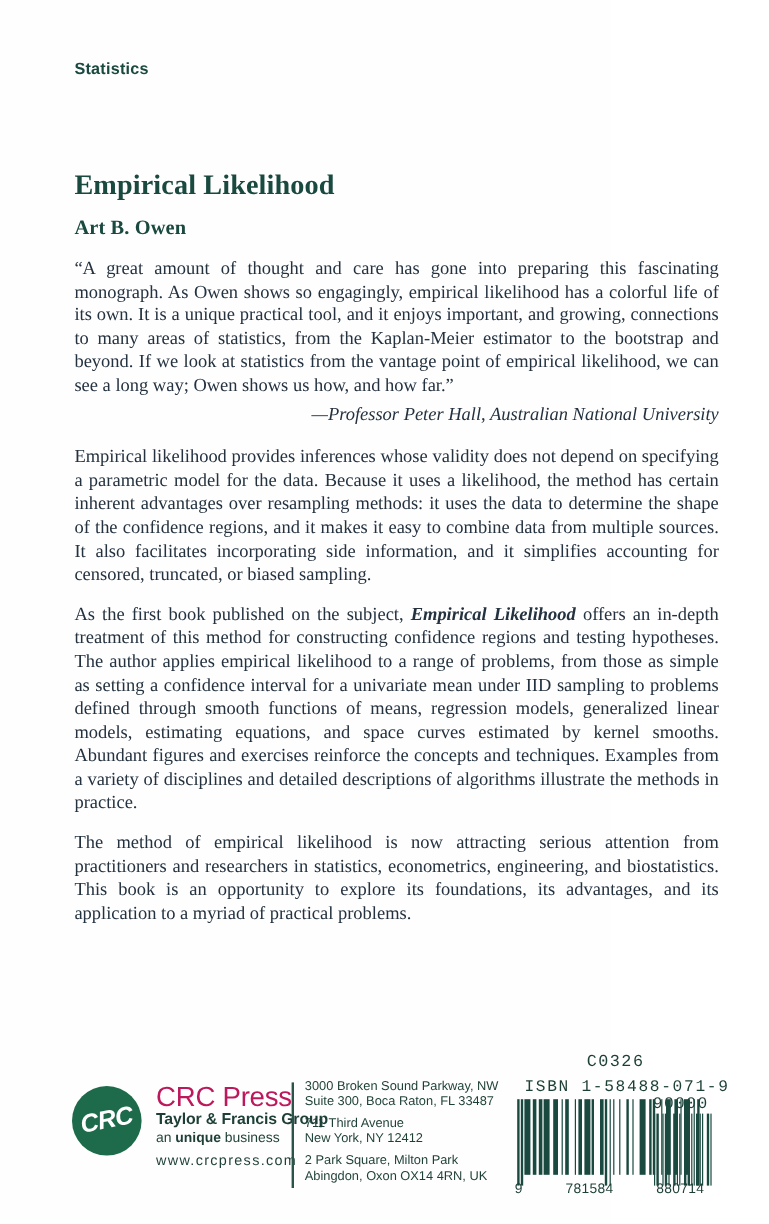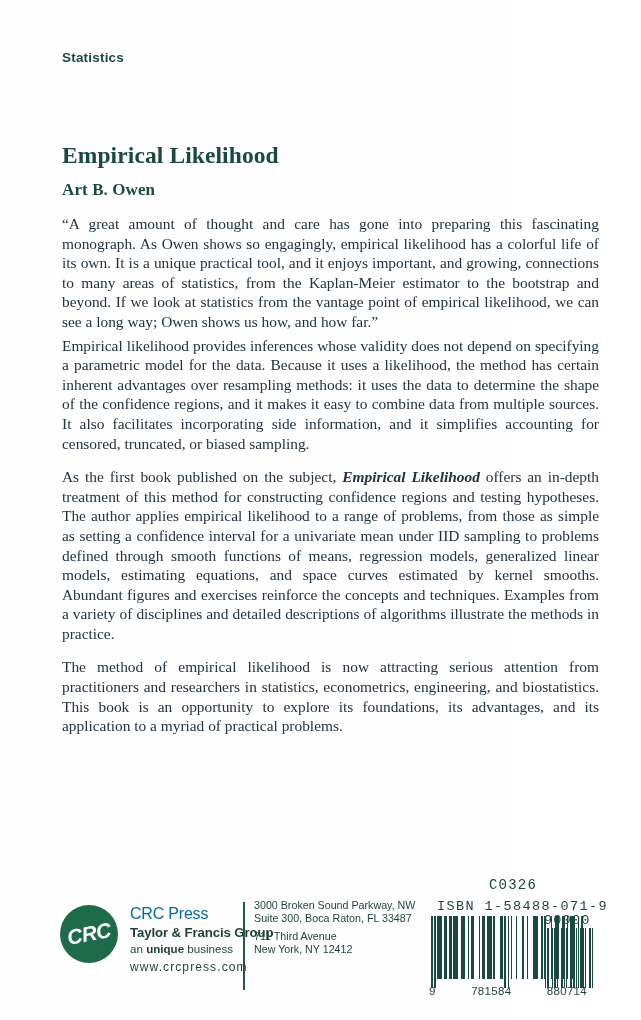--- a/index.html
+++ b/index.html
@@ -130,25 +130,25 @@
     font-size: 21px;
     letter-spacing: -0.5px;
     white-space: nowrap;
   }
   .pub-text {
     margin-left: 12px;
     font-family: "Liberation Sans", "DejaVu Sans", sans-serif;
     color: #1d3f36;
   }
   .pub-name {
-    font-size: 16px;
+    font-size: 23px;
     font-weight: normal;
     letter-spacing: -0.2px;
     line-height: 22px;
-    color: #0369a1;
+    color: #be185d;
   }
   .pub-group {
     font-size: 13.2px;
     font-weight: bold;
     line-height: 16px;
     color: #1d3f36;
     letter-spacing: -0.1px;
   }
   .pub-informa {
     font-size: 11.6px;
@@ -261,20 +261,21 @@
 
 
   <div class="book-title">Empirical Likelihood</div>
 
   <div class="author">Art B. Owen</div>
 
   <div class="body-col">
 
     <p class="para quote">“A great amount of thought and care has gone into preparing this fascinating monograph. As Owen shows so engagingly, empirical likelihood has a colorful life of its own. It is a unique practical tool, and it enjoys important, and growing, connections to many areas of statistics, from the Kaplan-Meier estimator to the bootstrap and beyond. If we look at statistics from the vantage point of empirical likelihood, we can see a long way; Owen shows us how, and how far.”</p>
 
+    <p class="attribution">—Professor Peter Hall, Australian National University</p>
 
     <p class="para">Empirical likelihood provides inferences whose validity does not depend on specifying a parametric model for the data. Because it uses a likelihood, the method has certain inherent advantages over resampling methods: it uses the data to determine the shape of the confidence regions, and it makes it easy to combine data from multiple sources. It also facilitates incorporating side information, and it simplifies accounting for censored, truncated, or biased sampling.</p>
 
     <p class="para"><span>As the first book published on the subject, </span><span class="bi">Empirical Likelihood</span><span> offers an in-depth treatment of this method for constructing confidence regions and testing hypotheses. The author applies empirical likelihood to a range of problems, from those as simple as setting a confidence interval for a univariate mean under IID sampling to problems defined through smooth functions of means, regression models, generalized linear models, estimating equations, and space curves estimated by kernel smooths. Abundant figures and exercises reinforce the concepts and techniques. Examples from a variety of disciplines and detailed descriptions of algorithms illustrate the methods in practice.</span></p>
 
     <p class="para">The method of empirical likelihood is now attracting serious attention from practitioners and researchers in statistics, econometrics, engineering, and biostatistics. This book is an opportunity to explore its foundations, its advantages, and its application to a myriad of practical problems.</p>
 
 
   </div>
 
@@ -294,20 +295,24 @@
 
   <div class="addresses">
     <div class="addr-group">
       <div>3000 Broken Sound Parkway, NW</div>
       <div>Suite 300, Boca Raton, FL 33487</div>
     </div>
     <div class="addr-group">
       <div>711 Third Avenue</div>
       <div>New York, NY 12412</div>
     </div>
+    <div class="addr-group">
+      <div>2 Park Square, Milton Park</div>
+      <div>Abingdon, Oxon OX14 4RN, UK</div>
+    </div>
   </div>
 
   <div class="code-top">C0326</div>
 
   <div class="isbn-line">ISBN 1-58488-071-9</div>
 
   <div class="addon-digits">90000</div>
 
   <div class="barcode-main">
     <div class="bars" id="bars-main">

